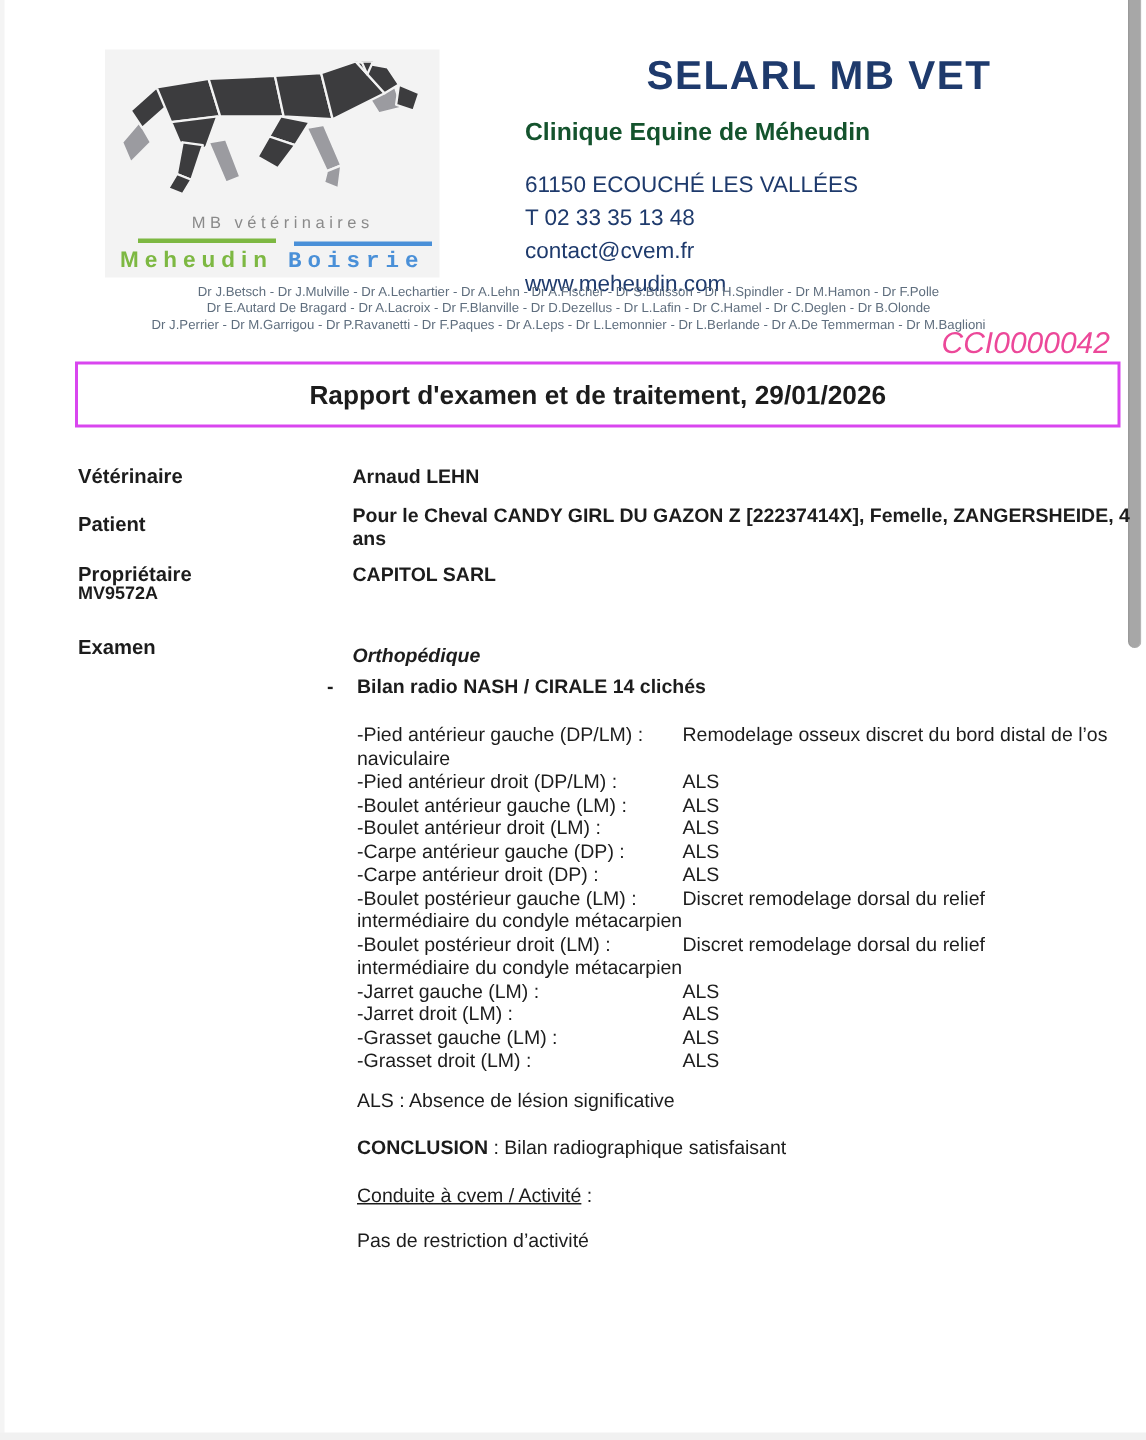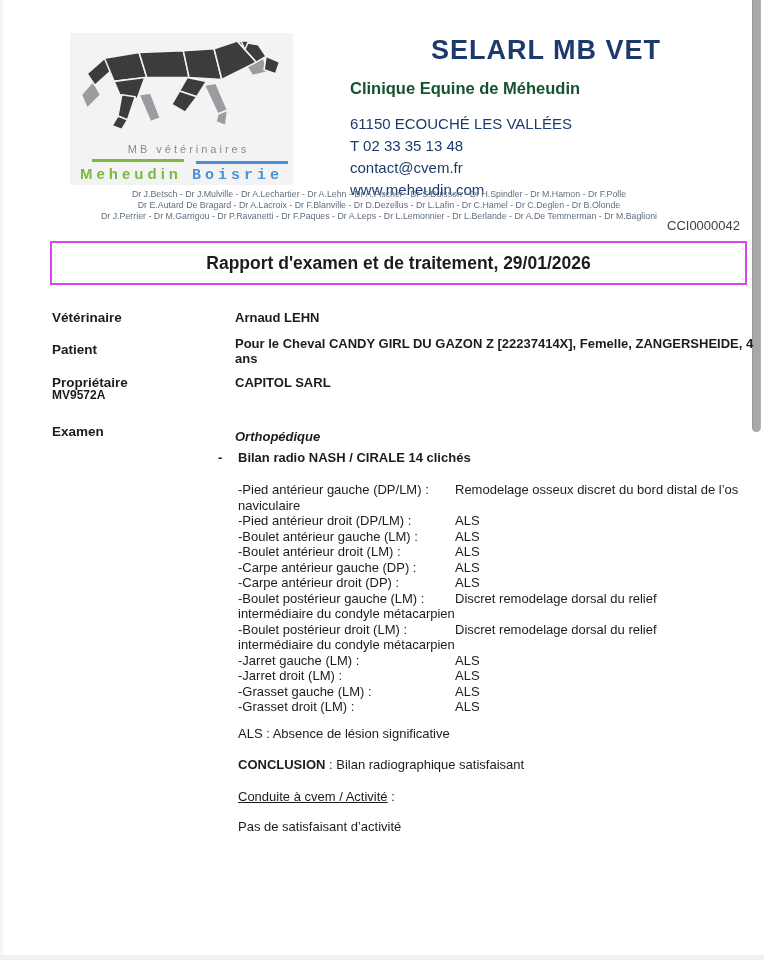--- a/index.html
+++ b/index.html
@@ -26,21 +26,21 @@
   .brand-left { color:#7db842; margin-right:10px; }
   .brand-right { color:#4a90d8;font-family:Liberation Mono, monospace; }
   
   .org-block { position:absolute; left:350px; top:35px; width:392px; }
   .company { text-align:center; font-size:27px; font-weight:bold; letter-spacing:1px; color:#1e3a6c; }
   .clinic { margin-top:13px; font-size:16.5px; font-weight:bold; color:#14532d; }
   .contact { margin-top:15px; font-size:15px; line-height:22px; color:#1e3a6c; }
   
   .doctors { position:absolute; left:0; top:189px; width:758px; text-align:center;
     font-size:8.8px; line-height:11.2px; color:#5f6e7e; }
-  .reference { position:absolute; right:24px; top:218px; font-size:13px; color:#404040; }
+  .reference { position:absolute; right:24px; top:218px; font-size:20px; color:#ec4899;font-style:italic; }
   
   .title-box { position:absolute; left:50px; top:241px; width:697px; height:44px;
     border:2px solid #d946ef; border-radius:0; display:flex; align-items:center; justify-content:center; }
   .title-box span { font-size:17.5px; font-weight:bold; }
   
   .flabel { position:absolute; left:52px; font-size:13.5px; font-weight:bold; }
   .fvalue { position:absolute; left:235px; font-size:13px; font-weight:bold; }
   .owner-code { position:absolute; left:52px; top:388px; font-size:12px; font-weight:bold; }
   
   .exam-cat { position:absolute; left:235px; top:429px; font-size:13px; font-weight:bold; font-style:italic; }
@@ -199,15 +199,15 @@
   <div class="note" style="top:726px">ALS : Absence de lésion significative</div>
 
   <div class="note" style="top:757px">
     <span class="bold">CONCLUSION</span><span> : Bilan radiographique satisfaisant</span>
   </div>
 
   <div class="note" style="top:789px">
     <span class="underlined">Conduite à cvem / Activité</span><span> :</span>
   </div>
 
-  <div class="note" style="top:819px">Pas de satisfaisant d’activité</div>
+  <div class="note" style="top:819px">Pas de restriction d’activité</div>
 
 </div>
 
 </body></html>

